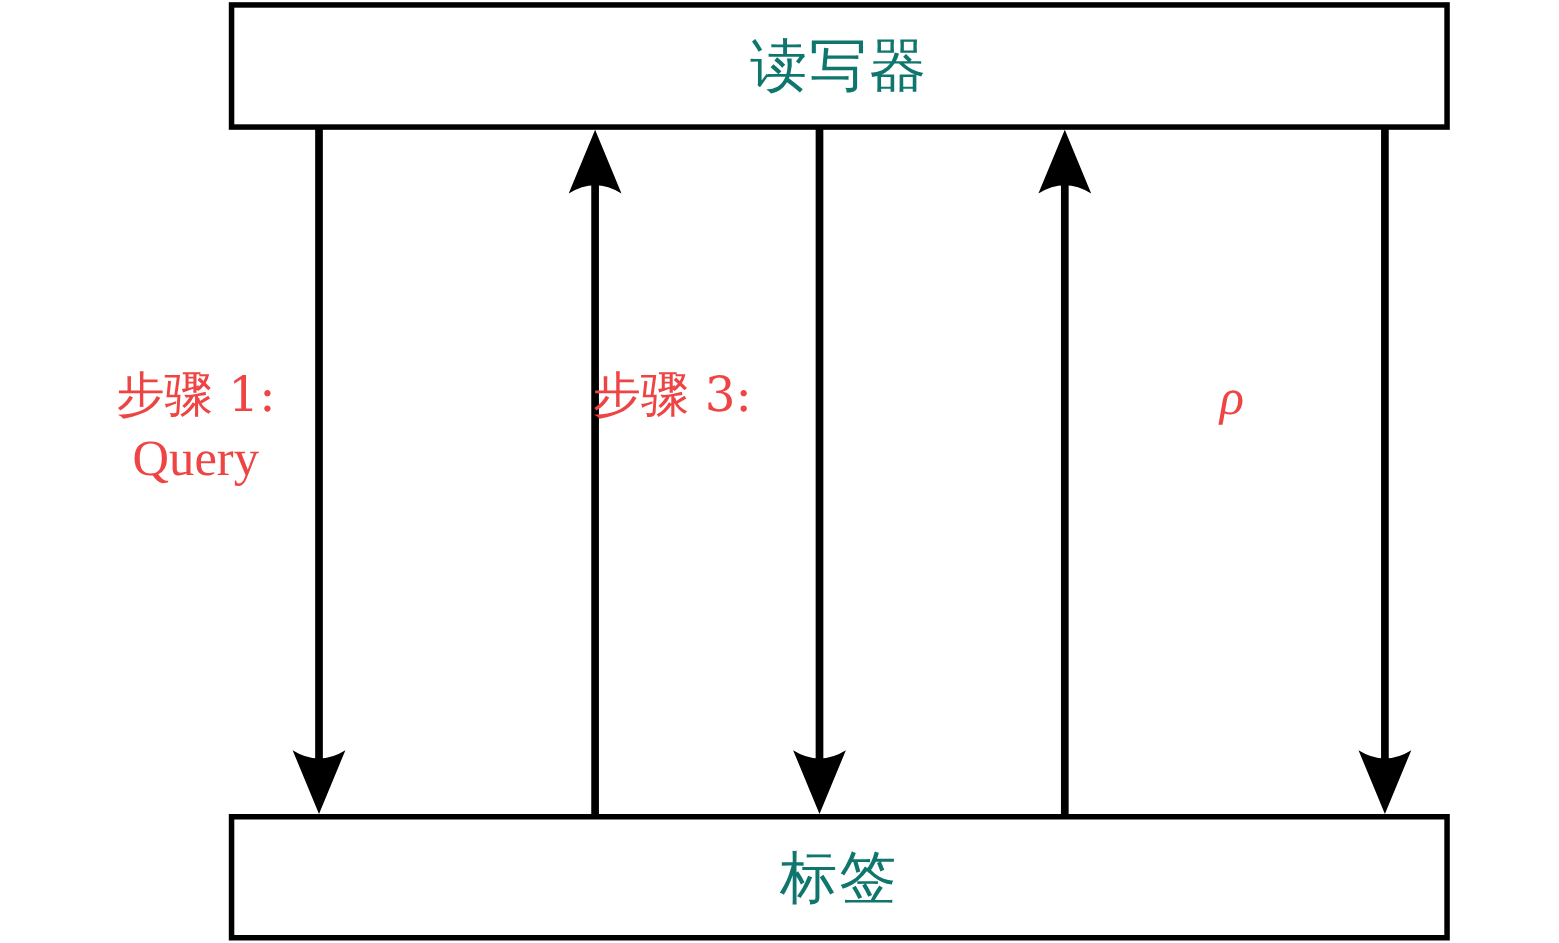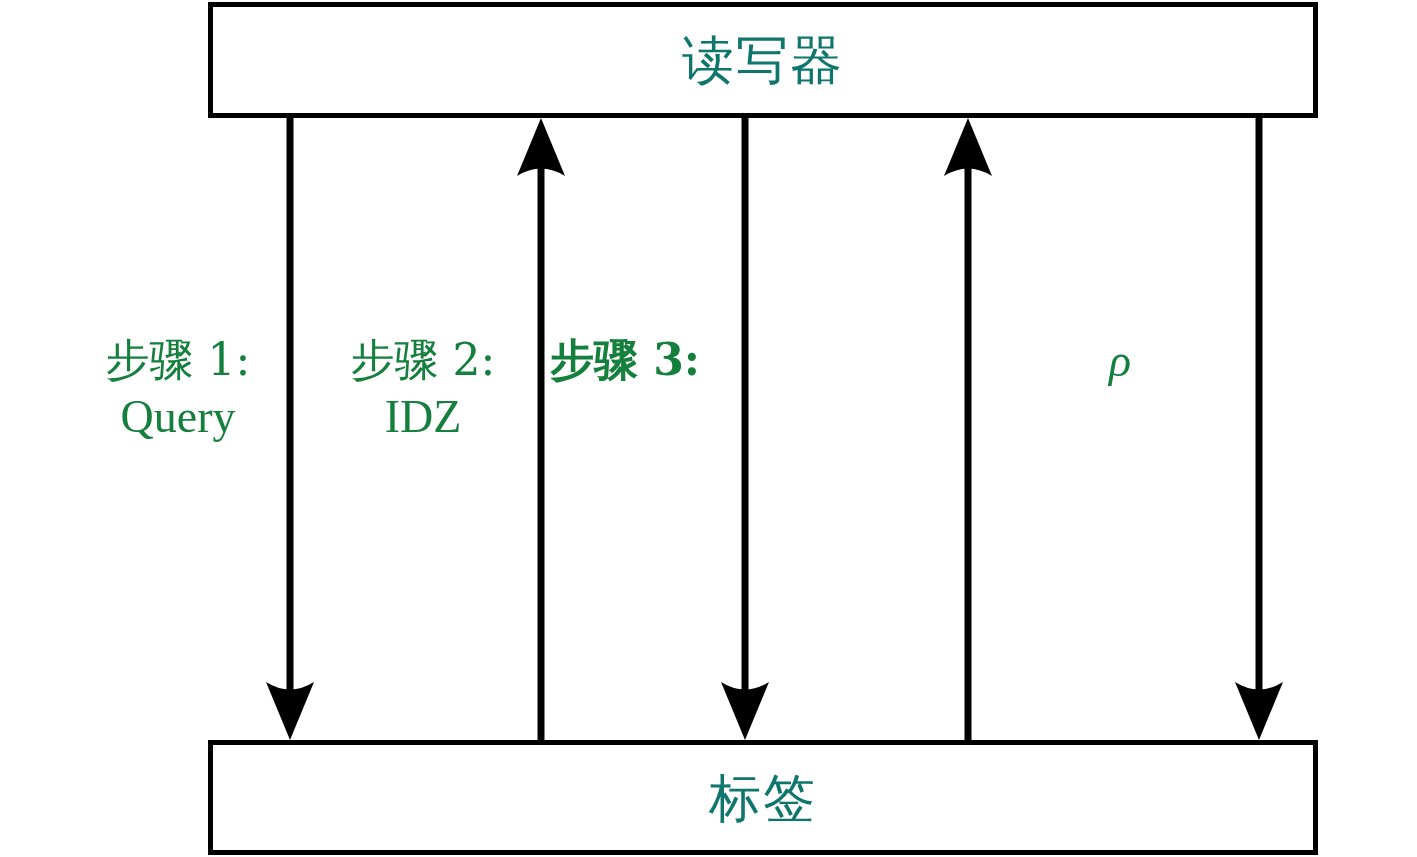--- a/index.html
+++ b/index.html
@@ -48,21 +48,21 @@
     left: 0; top: 0;
     width: 1417px;
     height: 857px;
     pointer-events: none;
   }
 
   
   .step-label {
     position: absolute;
     text-align: center;
-    color: #15803d;
+    color: #ef4444;
     line-height: 1.0;
     white-space: nowrap;
   }
   .step-line {
     display: block;
   }
   .step-title {
     font-family: "DejaVu Serif", "Liberation Serif", serif;
     font-size: 44px;
     letter-spacing: 0px;
@@ -116,26 +116,22 @@
       <line x1="1259" y1="117" x2="1259" y2="700" stroke="#000000" stroke-width="7"></line>
       <path d="M 1259 740 L 1235 682 Q 1259 697 1283 682 Z" fill="#000000"></path>
     </g>
   </svg>
 
   <div class="step-label" id="label-1" style="left: 78px; top: 338px; width: 200px;">
     <span class="step-line step-title">步骤 1:</span>
     <span class="step-line step-payload upright">Query</span>
   </div>
 
-  <div class="step-label" id="label-2" style="left: 318px; top: 338px; width: 210px;">
-    <span class="step-line step-title">步骤 2:</span>
-    <span class="step-line step-payload upright">IDZ</span>
-  </div>
 
-  <div class="step-label" id="label-3" style="left: 534px; top: 338px; width: 182px; font-weight: bold;">
+  <div class="step-label" id="label-3" style="left: 520px; top: 338px; width: 182px;">
     <span class="step-line step-title">步骤 3:</span>
   </div>
 
 
   <div class="step-label" id="label-5" style="left: 1000px; top: 338px; width: 240px;">
     <span class="step-line step-payload">ρ</span>
   </div>
 
 </div>
 

